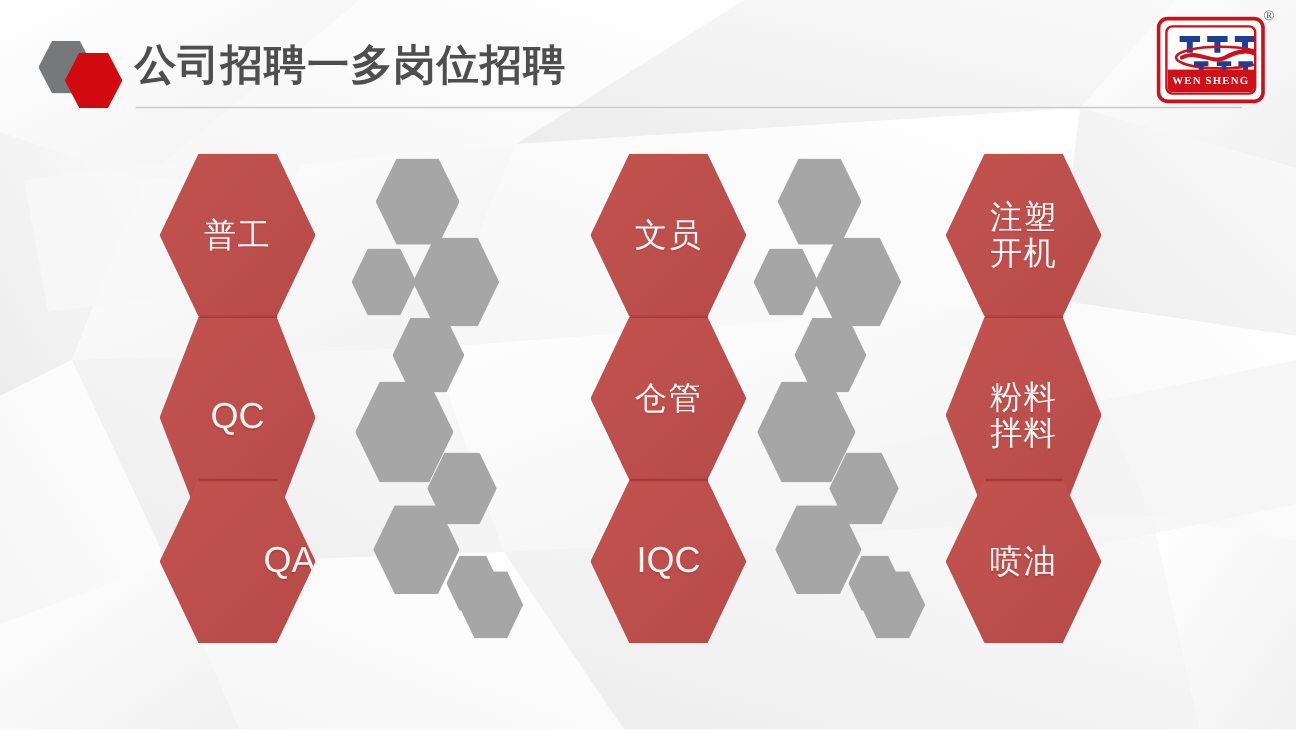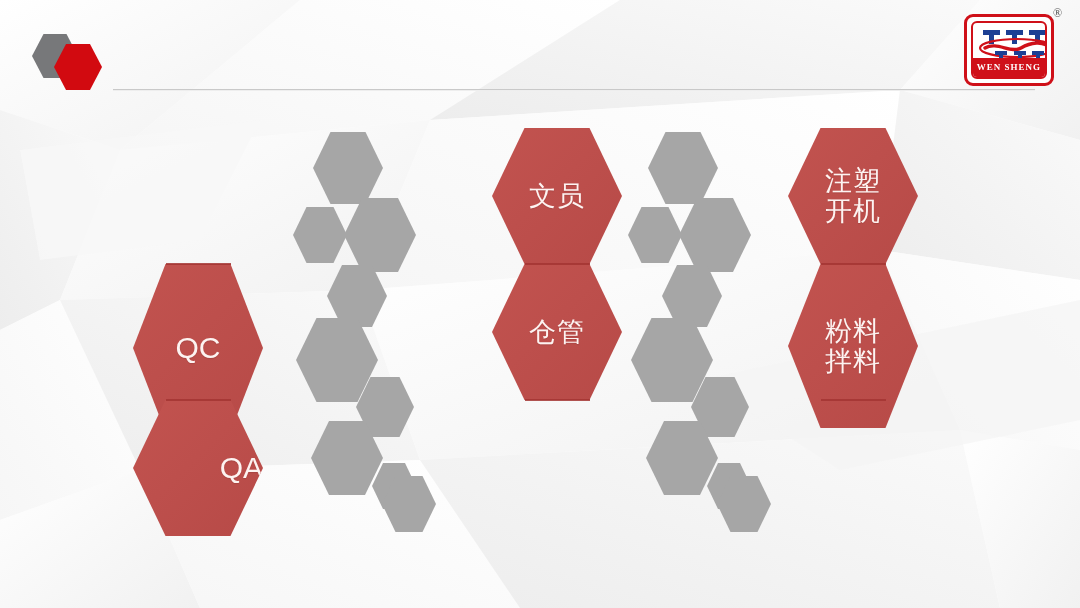--- a/index.html
+++ b/index.html
@@ -125,20 +125,21 @@
       <polygon points="420,460 960,430 1000,608 520,608" fill="url(#g2)"></polygon>
       <polygon points="960,430 1080,450 1080,608 1000,608" fill="url(#g1)"></polygon>
       <polygon points="700,380 1080,300 1080,420 840,470" fill="#f4f4f4" opacity=".75"></polygon>
       <polygon points="20,150 260,120 200,240 40,260" fill="#f7f7f7" opacity=".8"></polygon>
     </svg>
   </div>
 
   <div class="header">
     <div class="hdr-hex-gray"></div>
     <div class="hdr-hex-red"></div>
+    <div class="hdr-title">公司招聘一多岗位招聘</div>
     <div class="hdr-rule"></div>
   </div>
 
   <div class="logo">
     <div class="logo-reg">®</div>
     <div class="logo-box">
       <div class="logo-inner">
         <svg class="logo-emb" viewBox="0 0 84 44" xmlns="http://www.w3.org/2000/svg">
           <g fill="#1c3f94">
             <path d="M8 6h17v5h-6v9h-5v-9H8z"></path>
@@ -155,20 +156,23 @@
         </svg>
         <div class="logo-band">
           <span>WEN SHENG</span>
         </div>
       </div>
     </div>
   </div>
 
   <div id="content">
       <div class="hex-col" style="left: 0px; top: 0px; width: 1080px; height: 608px;">
+        <div class="hex red" style="left: 133px; top: 128px; width: 130px; height: 136px;">
+          <div class="hex-label">普工</div>
+        </div>
         <div class="hex red" style="left: 133px; top: 264px; width: 130px; height: 168px;">
           <div class="hex-label latin">QC</div>
         </div>
         <div class="seam" style="left: 165.5px; top: 263px; width: 65px;"></div>
         <div class="hex red" style="left: 133px; top: 400px; width: 130px; height: 136px; justify-content: flex-end;">
           <div class="hex-label latin">QA</div>
         </div>
         <div class="seam" style="left: 165.5px; top: 399px; width: 65px;"></div>
       </div>
       <div class="hex-col" style="left: 0px; top: 0px; width: 1080px; height: 608px;">
@@ -183,20 +187,23 @@
         <div class="hex gray" style="left: 382px; top: 476px; width: 54px; height: 56px;"></div>
       </div>
       <div class="hex-col" style="left: 0px; top: 0px; width: 1080px; height: 608px; margin-left: 24px;">
         <div class="hex red" style="left: 468px; top: 128px; width: 130px; height: 136px;">
           <div class="hex-label">文员</div>
         </div>
         <div class="hex red" style="left: 468px; top: 264px; width: 130px; height: 136px;">
           <div class="hex-label">仓管</div>
         </div>
         <div class="seam" style="left: 500.5px; top: 263px; width: 65px;"></div>
+        <div class="hex red" style="left: 468px; top: 400px; width: 130px; height: 136px;">
+          <div class="hex-label latin">IQC</div>
+        </div>
         <div class="seam" style="left: 500.5px; top: 399px; width: 65px;"></div>
       </div>
       <div class="hex-col" style="left: 0px; top: 0px; width: 1080px; height: 608px;">
         <div class="hex gray" style="left: 648px; top: 132px; width: 70px; height: 72px;"></div>
         <div class="hex gray" style="left: 628px; top: 207px; width: 54px; height: 56px;"></div>
         <div class="hex gray" style="left: 679px; top: 198px; width: 72px; height: 74px;"></div>
         <div class="hex gray" style="left: 662px; top: 265px; width: 60px; height: 62px;"></div>
         <div class="hex gray" style="left: 631px; top: 318px; width: 82px; height: 84px;"></div>
         <div class="hex gray" style="left: 691px; top: 377px; width: 58px; height: 60px;"></div>
         <div class="hex gray" style="left: 646px; top: 421px; width: 72px; height: 74px;"></div>
@@ -206,17 +213,20 @@
       <div class="hex-col" style="left: 0px; top: 0px; width: 1080px; height: 608px;">
         <div class="hex red" style="left: 788px; top: 128px; width: 130px; height: 136px; align-items: center;">
           <div class="hex-label">注塑
 开机</div>
         </div>
         <div class="hex red" style="left: 788px; top: 264px; width: 130px; height: 164px;">
           <div class="hex-label">粉料
 拌料</div>
         </div>
         <div class="seam" style="left: 820.5px; top: 263px; width: 65px;"></div>
+        <div class="hex red" style="left: 788px; top: 400px; width: 130px; height: 136px;">
+          <div class="hex-label">喷油</div>
+        </div>
         <div class="seam" style="left: 820.5px; top: 399px; width: 65px;"></div>
       </div>
     </div>
 
 </div>
 
 </body></html>

